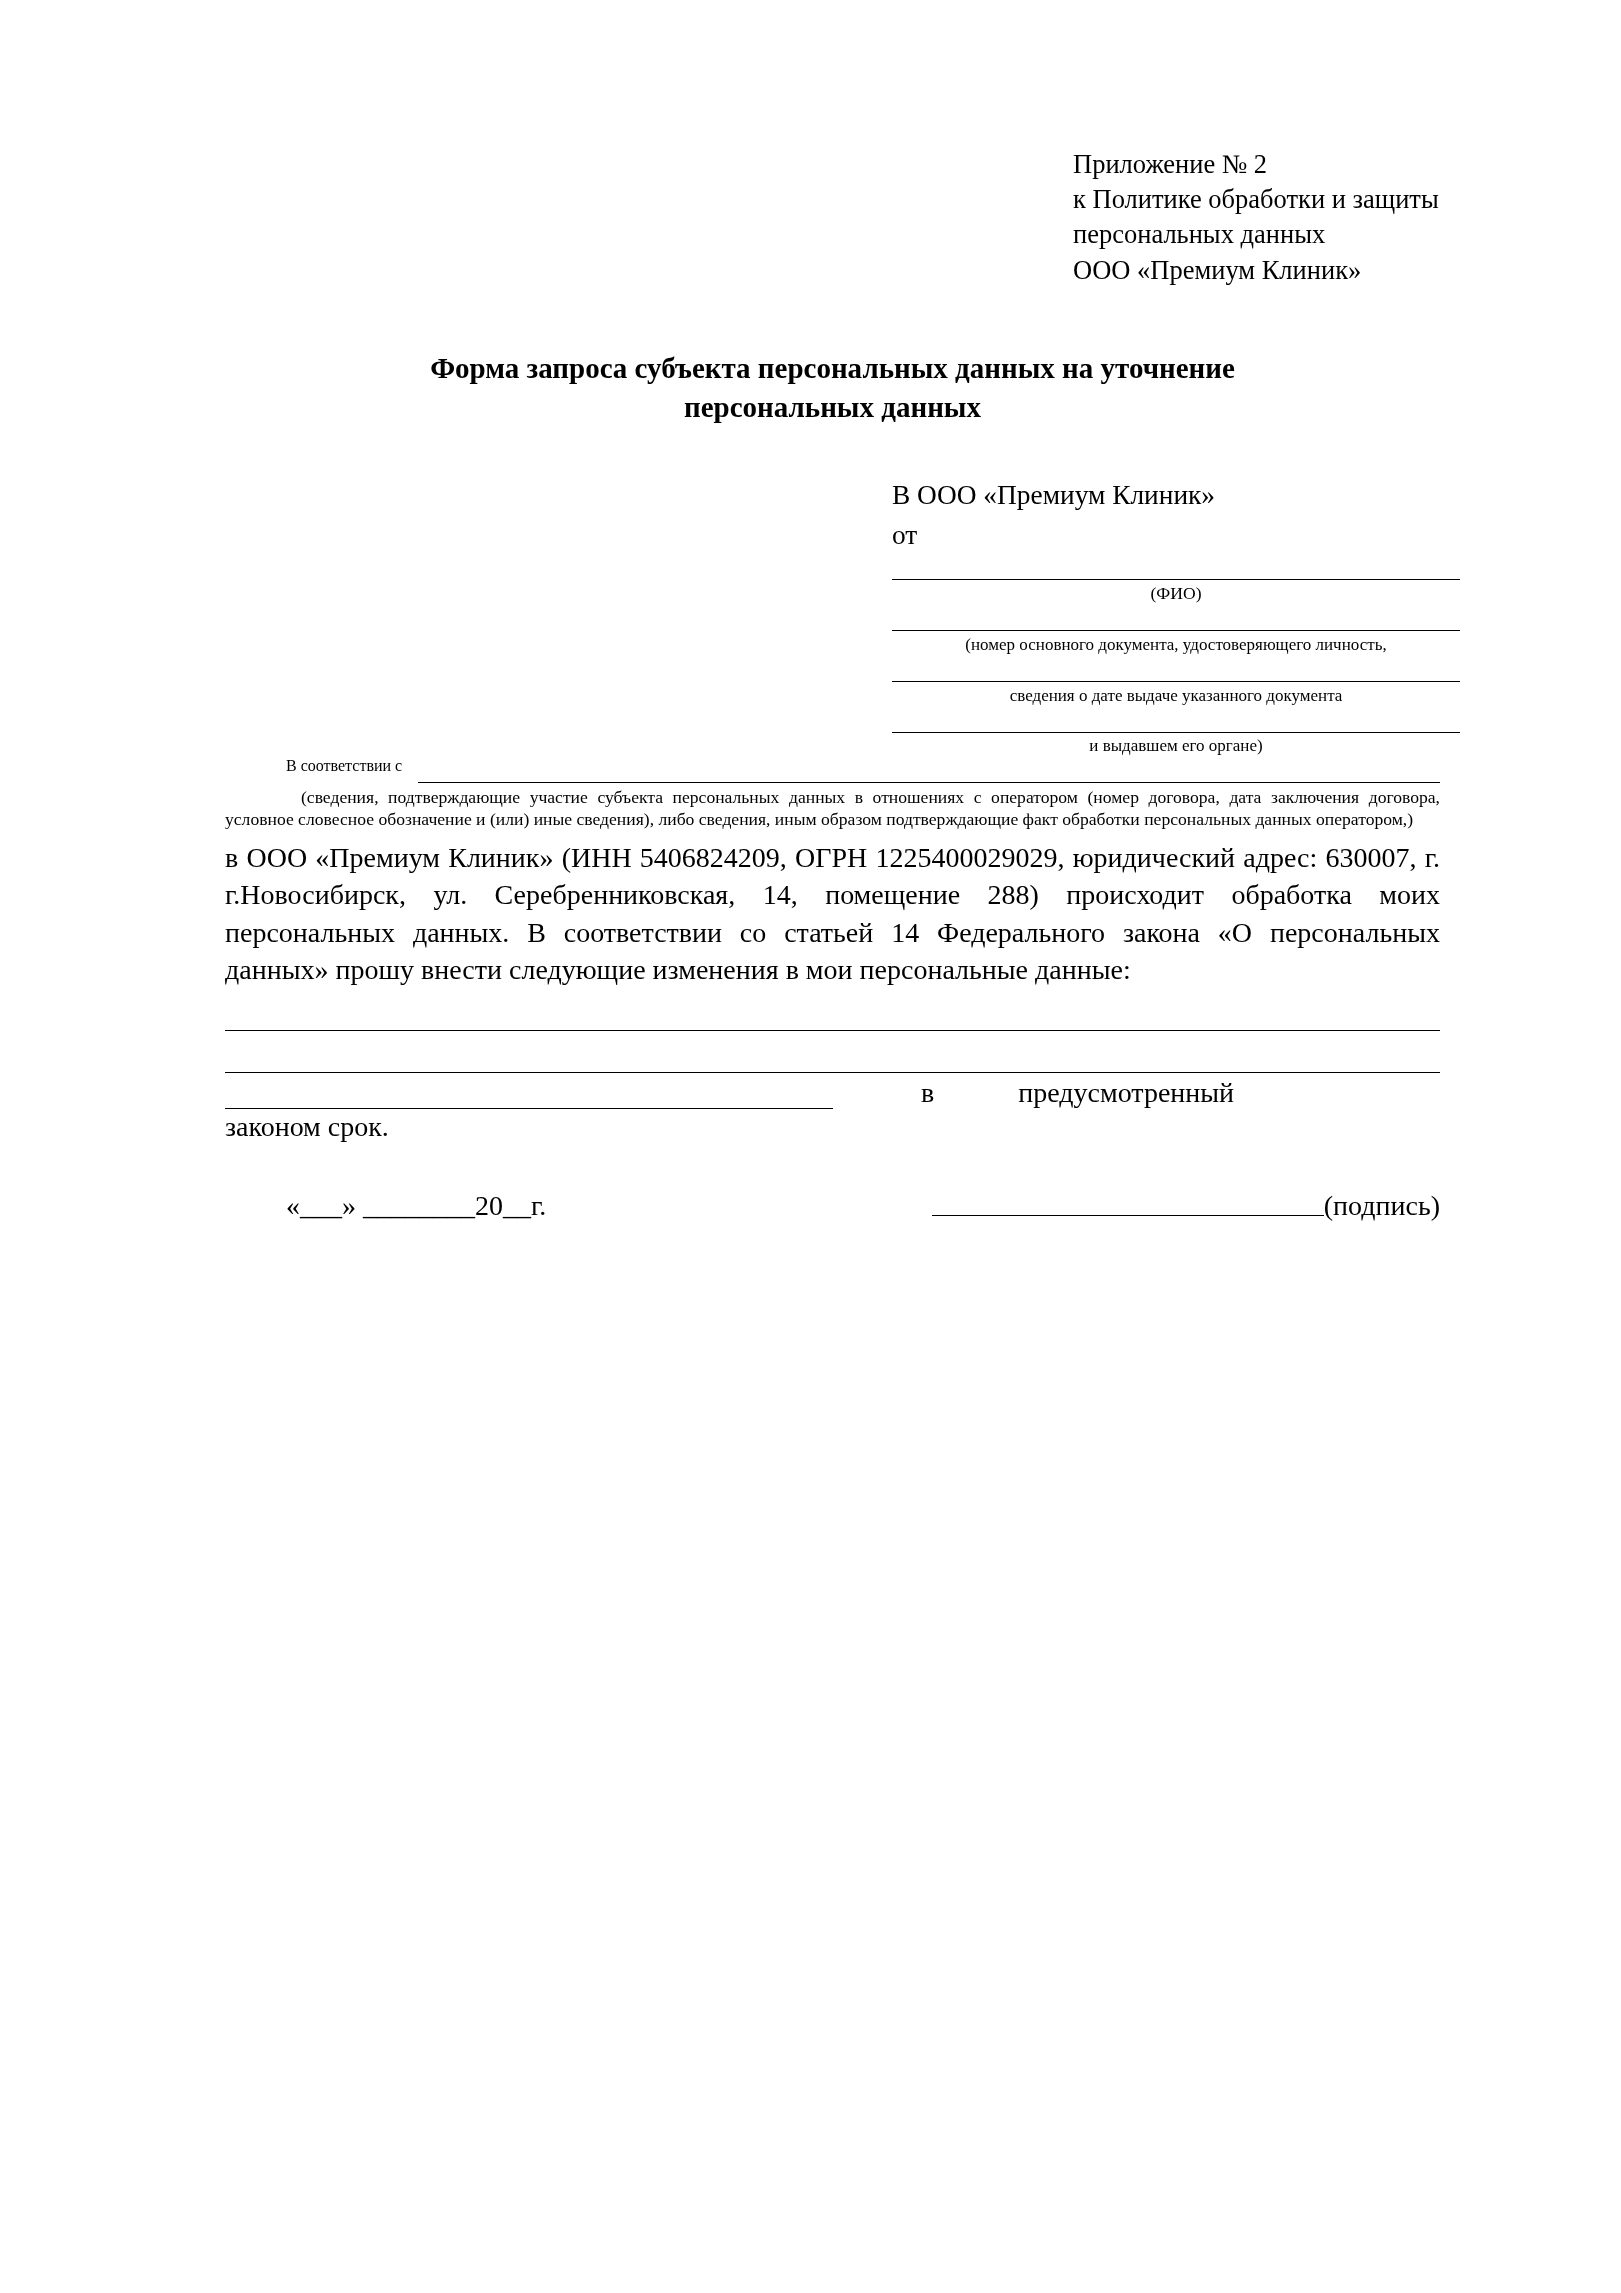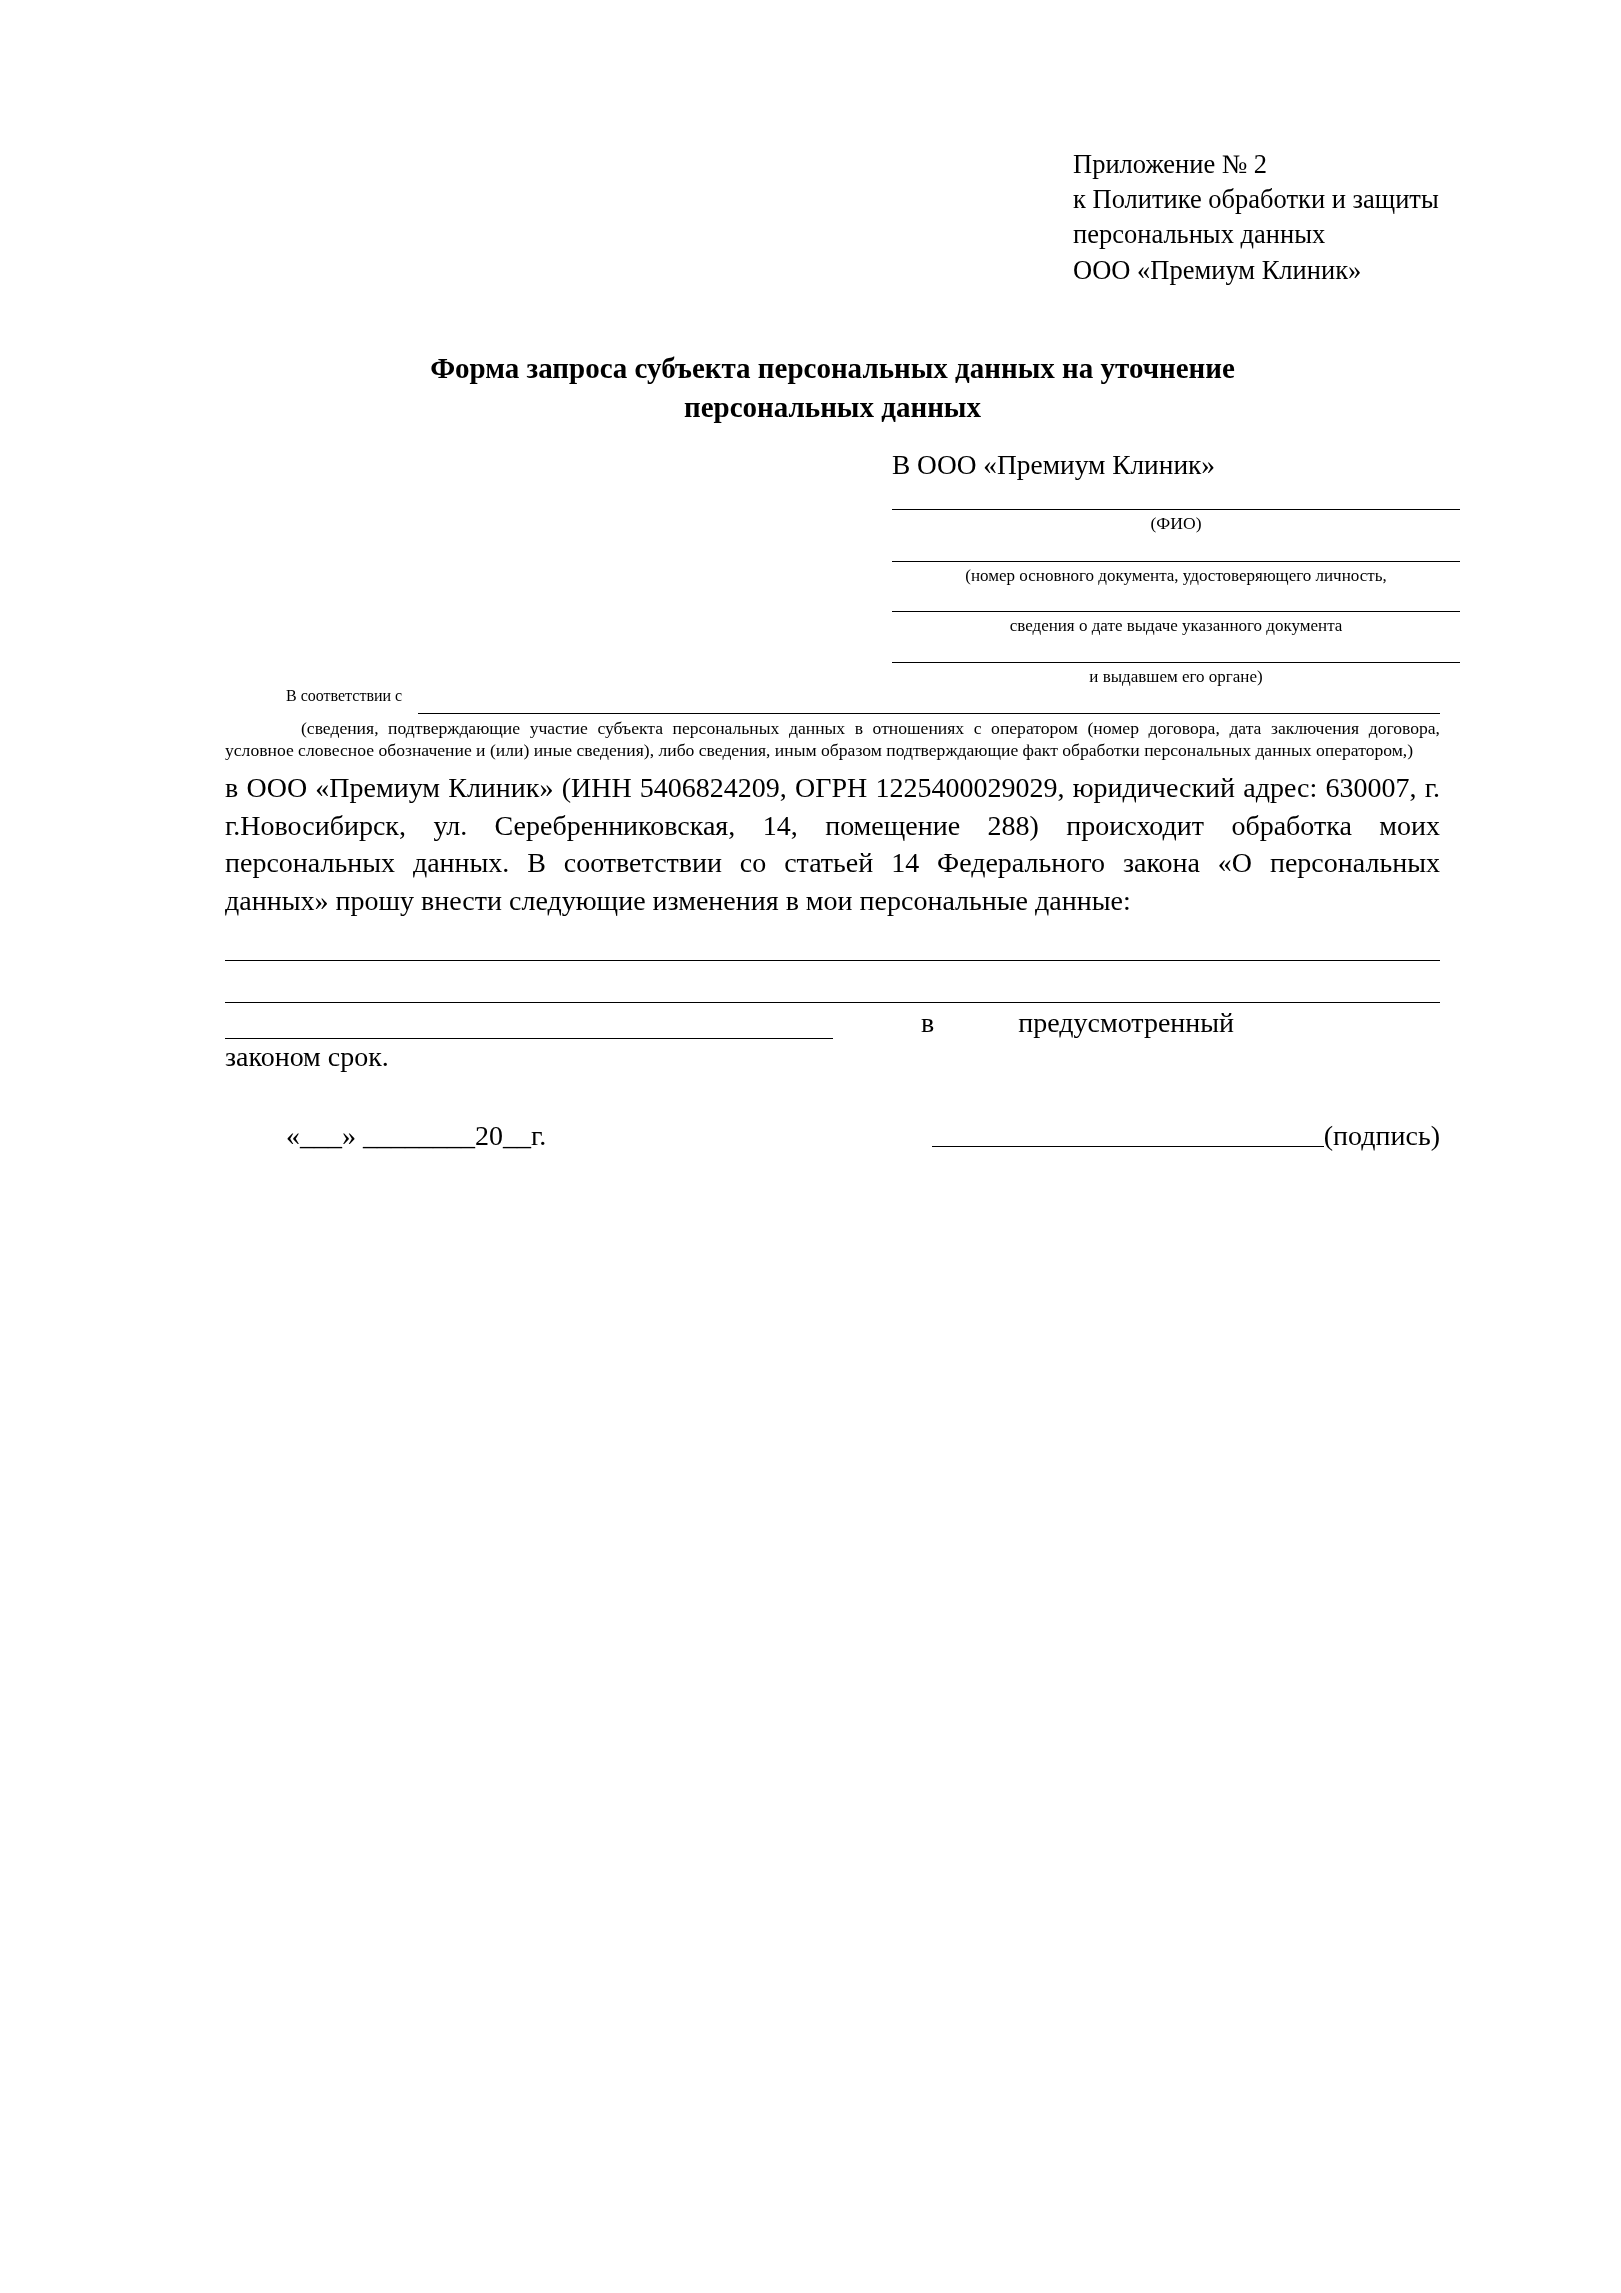--- a/index.html
+++ b/index.html
@@ -37,21 +37,21 @@
     margin-top: 61px;
     text-align: center;
     font-size: 29px;
     font-weight: bold;
     line-height: 1.35;
     padding: 0 93px;
   }
 
   
   .addressee {
-    margin-top: 21px;
+    margin-top: 51px;
     margin-left: 667px;
     width: 568px;
     font-size: 27.4px;
     line-height: 1.3;
   }
   .addressee .to-line {
     white-space: nowrap;
   }
   .addressee .from-line {
     margin-top: 3.9px;
@@ -182,20 +182,21 @@
     <div>ООО «Премиум Клиник»</div>
   </div>
 
   <div class="doc-title">
     <div>Форма запроса субъекта персональных данных на уточнение</div>
     <div>персональных данных</div>
   </div>
 
   <div class="addressee">
     <div class="to-line">В ООО «Премиум Клиник»</div>
+    <div class="from-line">от</div>
 
     <div class="rule rule-gap"></div>
     <div class="caption">(ФИО)</div>
 
     <div class="rule rule-gap"></div>
     <div class="caption small">(номер основного документа, удостоверяющего личность,</div>
 
     <div class="rule rule-gap"></div>
     <div class="caption small">сведения о дате выдаче указанного документа</div>
 

